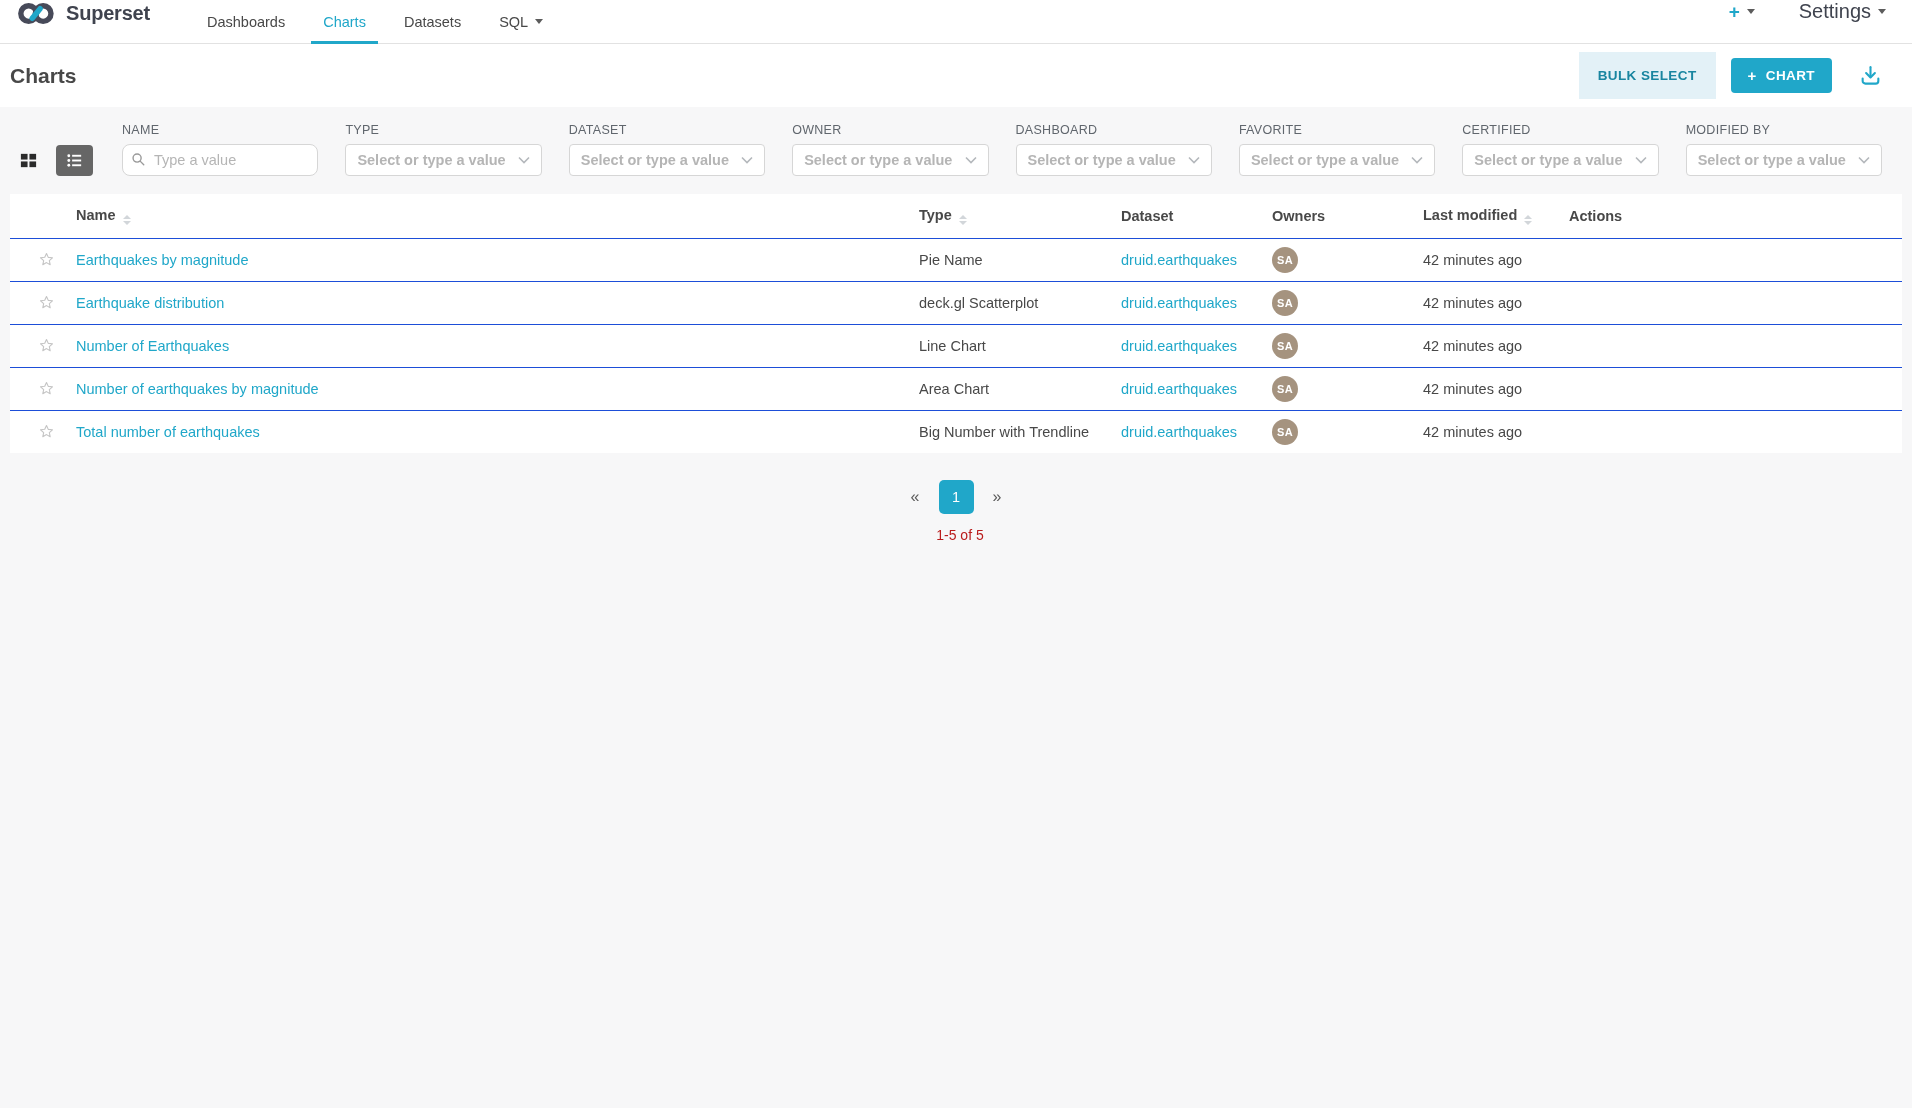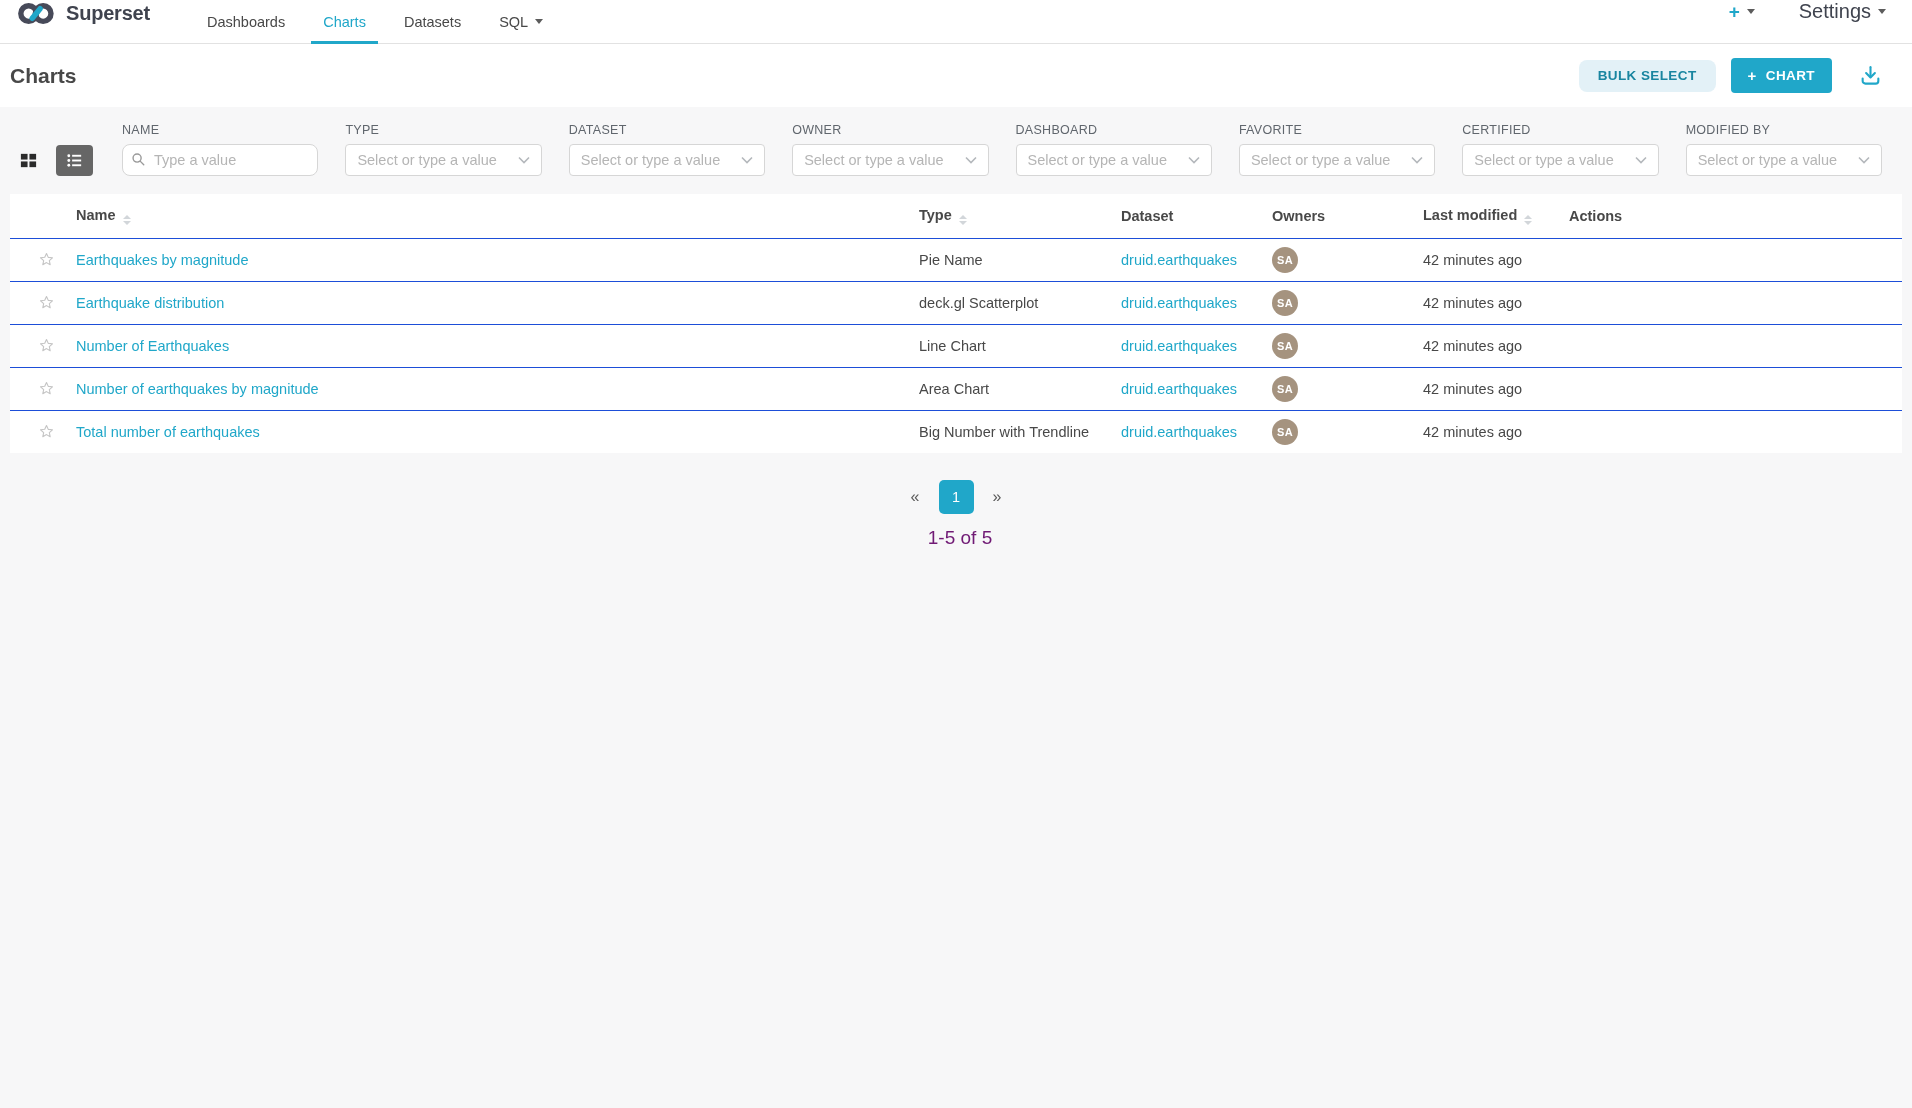--- a/index.html
+++ b/index.html
@@ -40,22 +40,22 @@
   .settings-menu { display:flex; align-items:center; font-size:20px; color:#3f434e; cursor:pointer; }
 
   
   .page-header {
     height:63px; background:#fff;
     display:flex; align-items:center; padding:0 26px 0 10px;
   }
   .page-title { font-size:21px; font-weight:bold; color:#484848; margin:0; }
   .header-actions { margin-left:auto; display:flex; align-items:center; gap:15px; }
   .btn-bulk {
-    background:#e3f1f7; color:#1985A0; border:none; border-radius:8px;
-    height:32px; padding:0 19px; font-weight:bold; font-size:13.5px; letter-spacing:.4px;
+    background:#e3f1f7; color:#1985A0; border:none; border-radius:0;
+    height:47px; padding:0 19px; font-weight:bold; font-size:13.5px; letter-spacing:.4px;
     font-family:inherit; cursor:pointer;
   }
   .btn-primary {
     background:#20A7C9; color:#fff; border:none; border-radius:4px;
     height:35px; padding:0 17px; font-weight:bold; font-size:13.5px; letter-spacing:.4px;
     font-family:inherit; cursor:pointer; display:flex; align-items:center; gap:9px;
   }
   .btn-primary .plus-sign { font-size:15px; font-weight:bold; }
   .export-btn { background:none; border:none; padding:4px; margin-left:8px; cursor:pointer; display:flex; }
 
@@ -78,21 +78,21 @@
     padding:0 10px 0 31px; font-size:14.5px; color:#484848; font-family:inherit; outline:none;
     background:#fff;
   }
   .search-wrap input::placeholder { color:#b5b5b5; }
   .search-icon { position:absolute; left:9px; top:8px; }
   .select-box {
     height:32px; border:1px solid #d6d6d6; border-radius:4px; background:#fff;
     display:flex; align-items:center; justify-content:space-between;
     padding:0 11px; cursor:pointer;
   }
-  .select-placeholder { color:#b5b5b5; font-size:14.5px; white-space:nowrap; overflow:hidden; }
+  .select-placeholder { color:#b5b5b5; font-size:14.5px; white-space:nowrap; overflow:hidden;font-weight:bold; }
 
   
   .table-card { background:#fff; margin:18px 10px 0 10px; }
   table { width:100%; border-collapse:collapse; table-layout:fixed; font-size:14.5px; }
   th {
     text-align:left; font-weight:bold; color:#484848;
     height:44px; padding:0 8px; white-space:nowrap;
   }
   td { height:43px; padding:0 8px; border-top:1px solid #1d4ed8; white-space:nowrap; overflow:hidden; }
   .cell-star { padding-left:26px; }
@@ -112,21 +112,21 @@
   
   .pagination { display:flex; justify-content:center; align-items:center; gap:9px; margin-top:27px; }
   .page-nav {
     background:none; border:none; color:#5a5a5a; font-size:16px;
     padding:6px 10px; cursor:pointer; font-family:inherit;
   }
   .page-btn {
     width:35px; height:34px; border:none; border-radius:5px;
     background:#20A7C9; color:#fff; font-size:14.5px; font-family:inherit; cursor:pointer;
   }
-  .page-summary { text-align:center; color:#701a75; font-size:19px; margin-top:13px;margin-left:8px; }
+  .page-summary { text-align:center; color:#b91c1c; font-size:14px; margin-top:13px;margin-left:8px; }
 </style>
 </head>
 <body>
 
 <nav class="topnav">
   <div class="brand">
     <svg width="41" height="27" viewBox="0 0 68 44">
       <circle cx="21" cy="22" r="13" fill="none" stroke="#474A59" stroke-width="9"></circle>
       <circle cx="45" cy="22" r="13" fill="none" stroke="#474A59" stroke-width="9"></circle>
       <line x1="27" y1="30" x2="40" y2="14" stroke="#20A7C9" stroke-width="9" stroke-linecap="round"></line>

